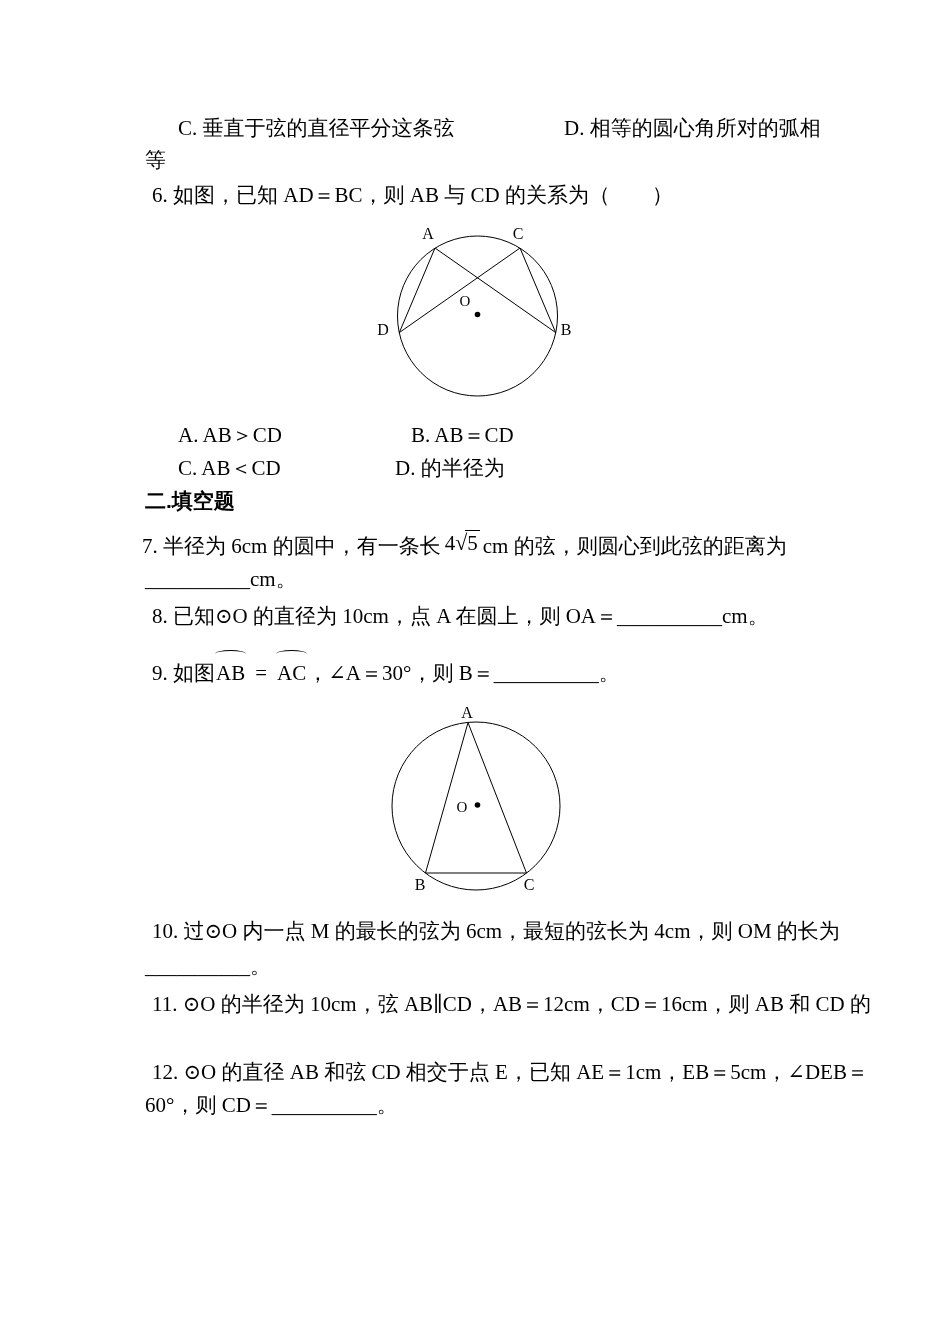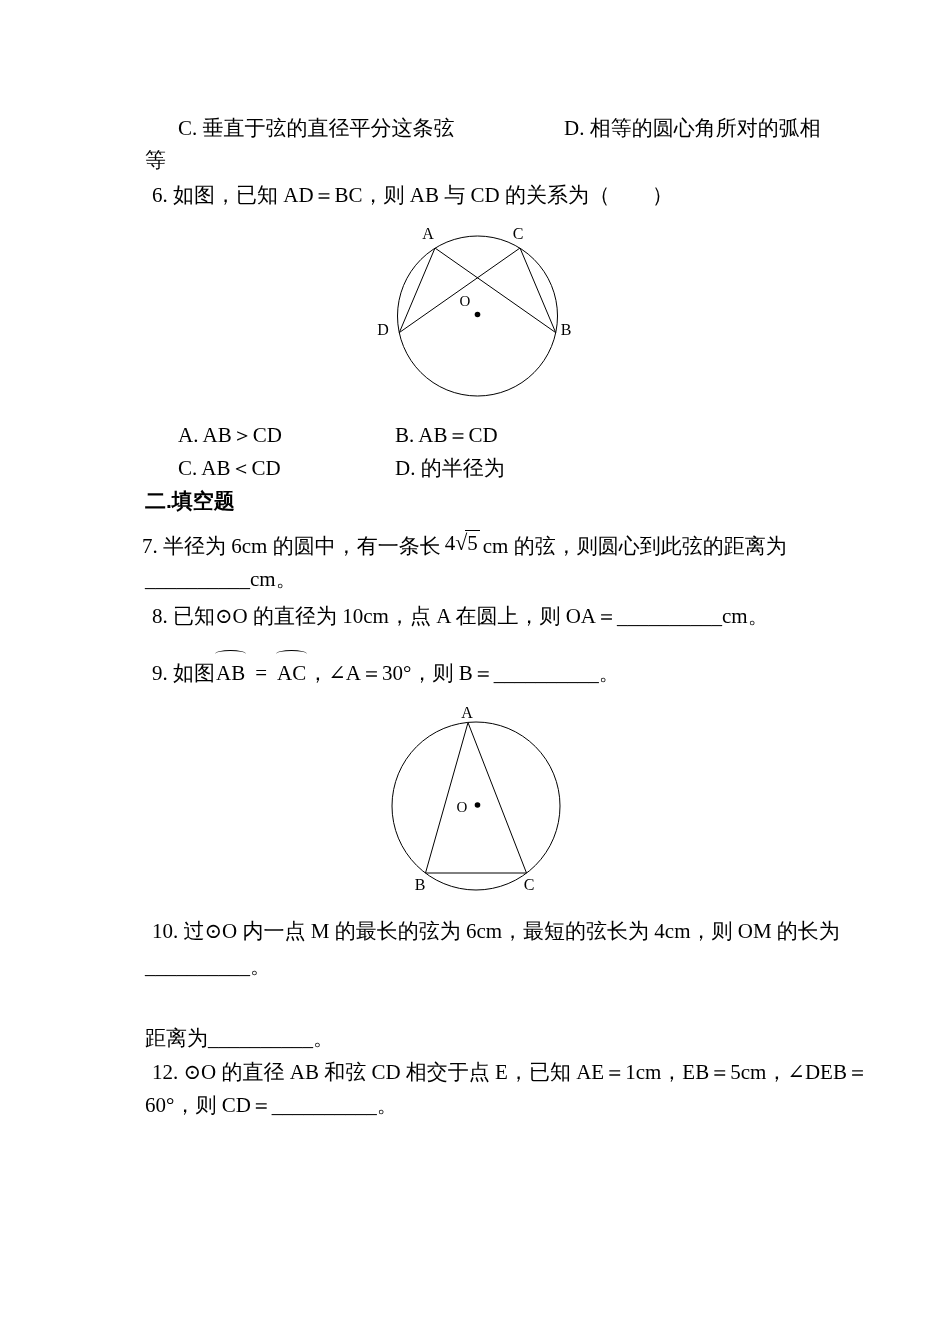--- a/index.html
+++ b/index.html
@@ -45,21 +45,21 @@
     <line class="shape" x1="150" y1="26" x2="185.7" y2="110.6"></line>
     <circle cx="107.5" cy="92.5" r="2.8" fill="#000"></circle>
     <text x="58" y="17">A</text>
     <text x="148" y="17">C</text>
     <text x="13" y="113">D</text>
     <text x="196" y="113">B</text>
     <text class="olabel" x="95" y="84">O</text>
   </svg>
 
   <div class="abs" style="left:178px; top:421px;">A. AB＞CD</div>
-  <div class="abs" style="left:395px; top:421px;">B. AB＝CD</div>
+  <div class="abs" style="left:411px; top:421px;">B. AB＝CD</div>
   <div class="abs" style="left:178px; top:454px;">C. AB＜CD</div>
   <div class="abs" style="left:395px; top:454px;">D. 的半径为</div>
 
   <div class="abs sect" style="left:145px; top:487px;">二.填空题</div>
 
   <div class="abs" style="left:142px; top:532px;">
     <span>7. 半径为 6cm 的圆中，有一条长</span><span class="math"><span>4</span><span class="sqrt-sym">√</span><span class="radicand">5</span></span><span>cm 的弦，则圆心到此弦的距离为</span>
   </div>
   <div class="abs" style="left:145px; top:565px;">__________cm。</div>
 
@@ -77,18 +77,18 @@
     <circle cx="107.5" cy="105" r="2.8" fill="#000"></circle>
     <text x="97" y="18">A</text>
     <text x="50" y="190">B</text>
     <text x="159" y="190">C</text>
     <text class="olabel" x="92" y="112">O</text>
   </svg>
 
   <div class="abs" style="left:152px; top:917px;">10. 过⊙O 内一点 M 的最长的弦为 6cm，最短的弦长为 4cm，则 OM 的长为</div>
   <div class="abs" style="left:145px; top:952px;text-align:right;">__________。</div>
 
-  <div class="abs" style="left:145px; top:1024px;">距离为__________。</div>
+  <div class="abs" style="left:152px; top:990px;">11. ⊙O 的半径为 10cm，弦 AB∥CD，AB＝12cm，CD＝16cm，则 AB 和 CD 的</div>
 
   <div class="abs" style="left:152px; top:1058px;">12. ⊙O 的直径 AB 和弦 CD 相交于点 E，已知 AE＝1cm，EB＝5cm，∠DEB＝</div>
   <div class="abs" style="left:145px; top:1091px;">60°，则 CD＝__________。</div>
 
 </div>
 
 </body></html>

